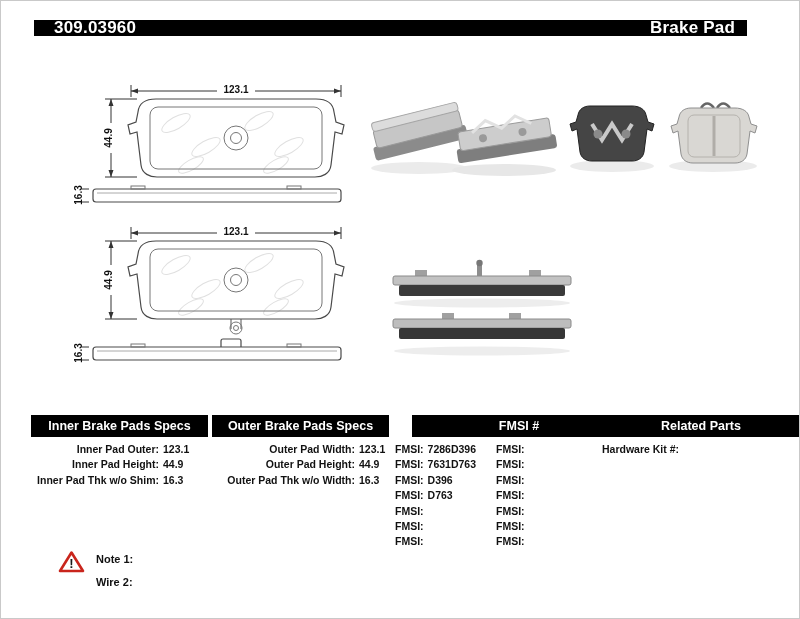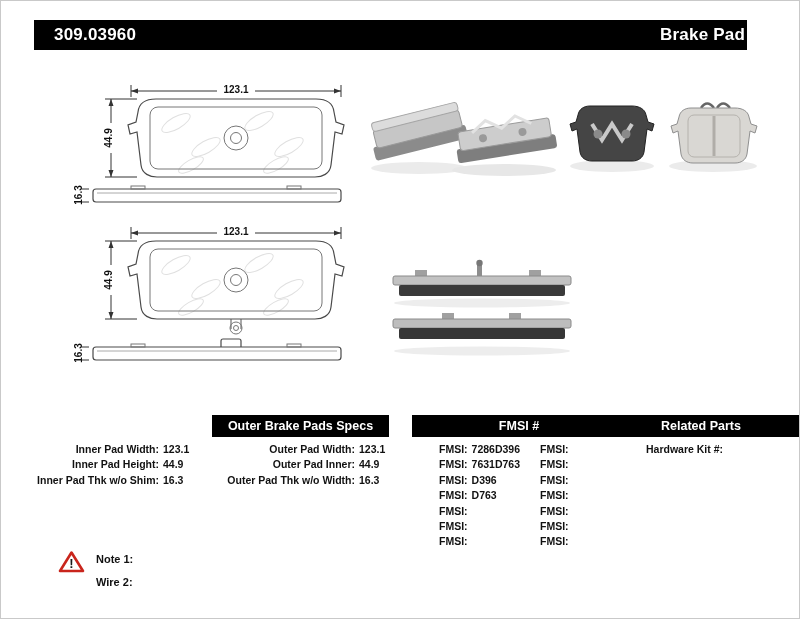--- a/index.html
+++ b/index.html
@@ -1,39 +1,39 @@
 <!DOCTYPE html>
 <html><head>
 <meta charset="utf-8">
 <style>
   * { margin:0; padding:0; box-sizing:border-box; }
   html,body { background:#fff; }
   body { font-family:"Liberation Sans", sans-serif; color:#111; }
   .page { position:relative; width:800px; height:619px; background:#fff; border:1px solid #c9c9c9; overflow:hidden; }
 
-  .header-bar { position:absolute; left:33px; top:19px; width:713px; height:30px; background:#000;
-    color:#fff; display:flex; align-items:center; justify-content:space-between; padding:0 2px 0 20px; }
+  .header-bar { position:absolute; left:33px; top:19px; width:713px; height:16px; background:#000;
+    color:#fff; display:flex; align-items:center; justify-content:space-between; padding:0 12px 0 20px; }
   .header-bar span { font-size:17px; font-weight:bold; letter-spacing:.2px; }
 
   .drawing, .photo { position:absolute; }
   .drawing .outline { fill:none; stroke:#4a4a4a; stroke-width:1.2; }
   .drawing .thin { fill:none; stroke:#777; stroke-width:1; }
   .drawing .stamp { fill:none; stroke:#e0e0e0; stroke-width:1; }
   .drawing .dim line { stroke:#333; stroke-width:1; }
   .drawing .dim polygon { fill:#333; stroke:none; }
   .drawing .dim text { fill:#111; font-size:10px; font-weight:bold; font-family:"Liberation Sans",sans-serif; }
 
   .th-bar { position:absolute; top:414px; height:22px; background:#000; color:#fff;
     font-size:12.5px; font-weight:bold; display:flex; align-items:center; justify-content:center; }
 
   .spec-col { position:absolute; top:441px; font-size:10.5px; line-height:15.4px; }
   .spec-row { display:flex; white-space:nowrap; }
   .spec-label { font-weight:bold; text-align:right; width:128px; }
   .spec-value { font-weight:bold; padding-left:4px; }
-  .fmsi-col .spec-label { width:auto; text-align:right;margin-left:44px; }
+  .fmsi-col .spec-label { width:auto; text-align:right; }
 
   .note-text { position:absolute; font-size:11px; font-weight:bold; }
 </style>
 </head>
 <body>
 
 <div class="page">
 
   <div class="header-bar">
     <span>309.03960</span>
@@ -201,46 +201,47 @@
       <rect x="12" y="27" width="166" height="11" rx="2" fill="#3a3a3a"></rect>
     </g>
     <g>
       <rect x="55" y="55" width="12" height="7" fill="#a0a0a0"></rect>
       <rect x="122" y="55" width="12" height="7" fill="#a0a0a0"></rect>
       <rect x="6" y="61" width="178" height="9" rx="2" fill="#bdbdbd" stroke="#8a8a8a"></rect>
       <rect x="12" y="70" width="166" height="11" rx="2" fill="#363636"></rect>
     </g>
   </svg>
 
+  <div class="th-bar" style="left:30px;width:177px">Inner Brake Pads Specs</div>
   <div class="th-bar" style="left:211px;width:177px">Outer Brake Pads Specs</div>
   <div class="th-bar" style="left:411px;width:214px">FMSI #</div>
   <div class="th-bar" style="left:596px;width:208px">Related Parts</div>
 
   <div class="spec-col" style="left:30px">
     <div class="spec-row">
-      <span class="spec-label">Inner Pad Width:</span>
+      <span class="spec-label">Inner Pad Outer:</span>
       <span class="spec-value">123.1</span>
     </div>
     <div class="spec-row">
       <span class="spec-label">Inner Pad Height:</span>
       <span class="spec-value">44.9</span>
     </div>
     <div class="spec-row">
       <span class="spec-label">Inner Pad Thk w/o Shim:</span>
       <span class="spec-value">16.3</span>
     </div>
   </div>
 
   <div class="spec-col" style="left:226px">
     <div class="spec-row">
       <span class="spec-label">Outer Pad Width:</span>
       <span class="spec-value">123.1</span>
     </div>
     <div class="spec-row">
-      <span class="spec-label">Outer Pad Inner:</span>
+      <span class="spec-label">Outer Pad Height:</span>
       <span class="spec-value">44.9</span>
     </div>
     <div class="spec-row">
       <span class="spec-label">Outer Pad Thk w/o Width:</span>
       <span class="spec-value">16.3</span>
     </div>
   </div>
 
   <div class="spec-col fmsi-col" style="left:394px">
     <div class="spec-row">

